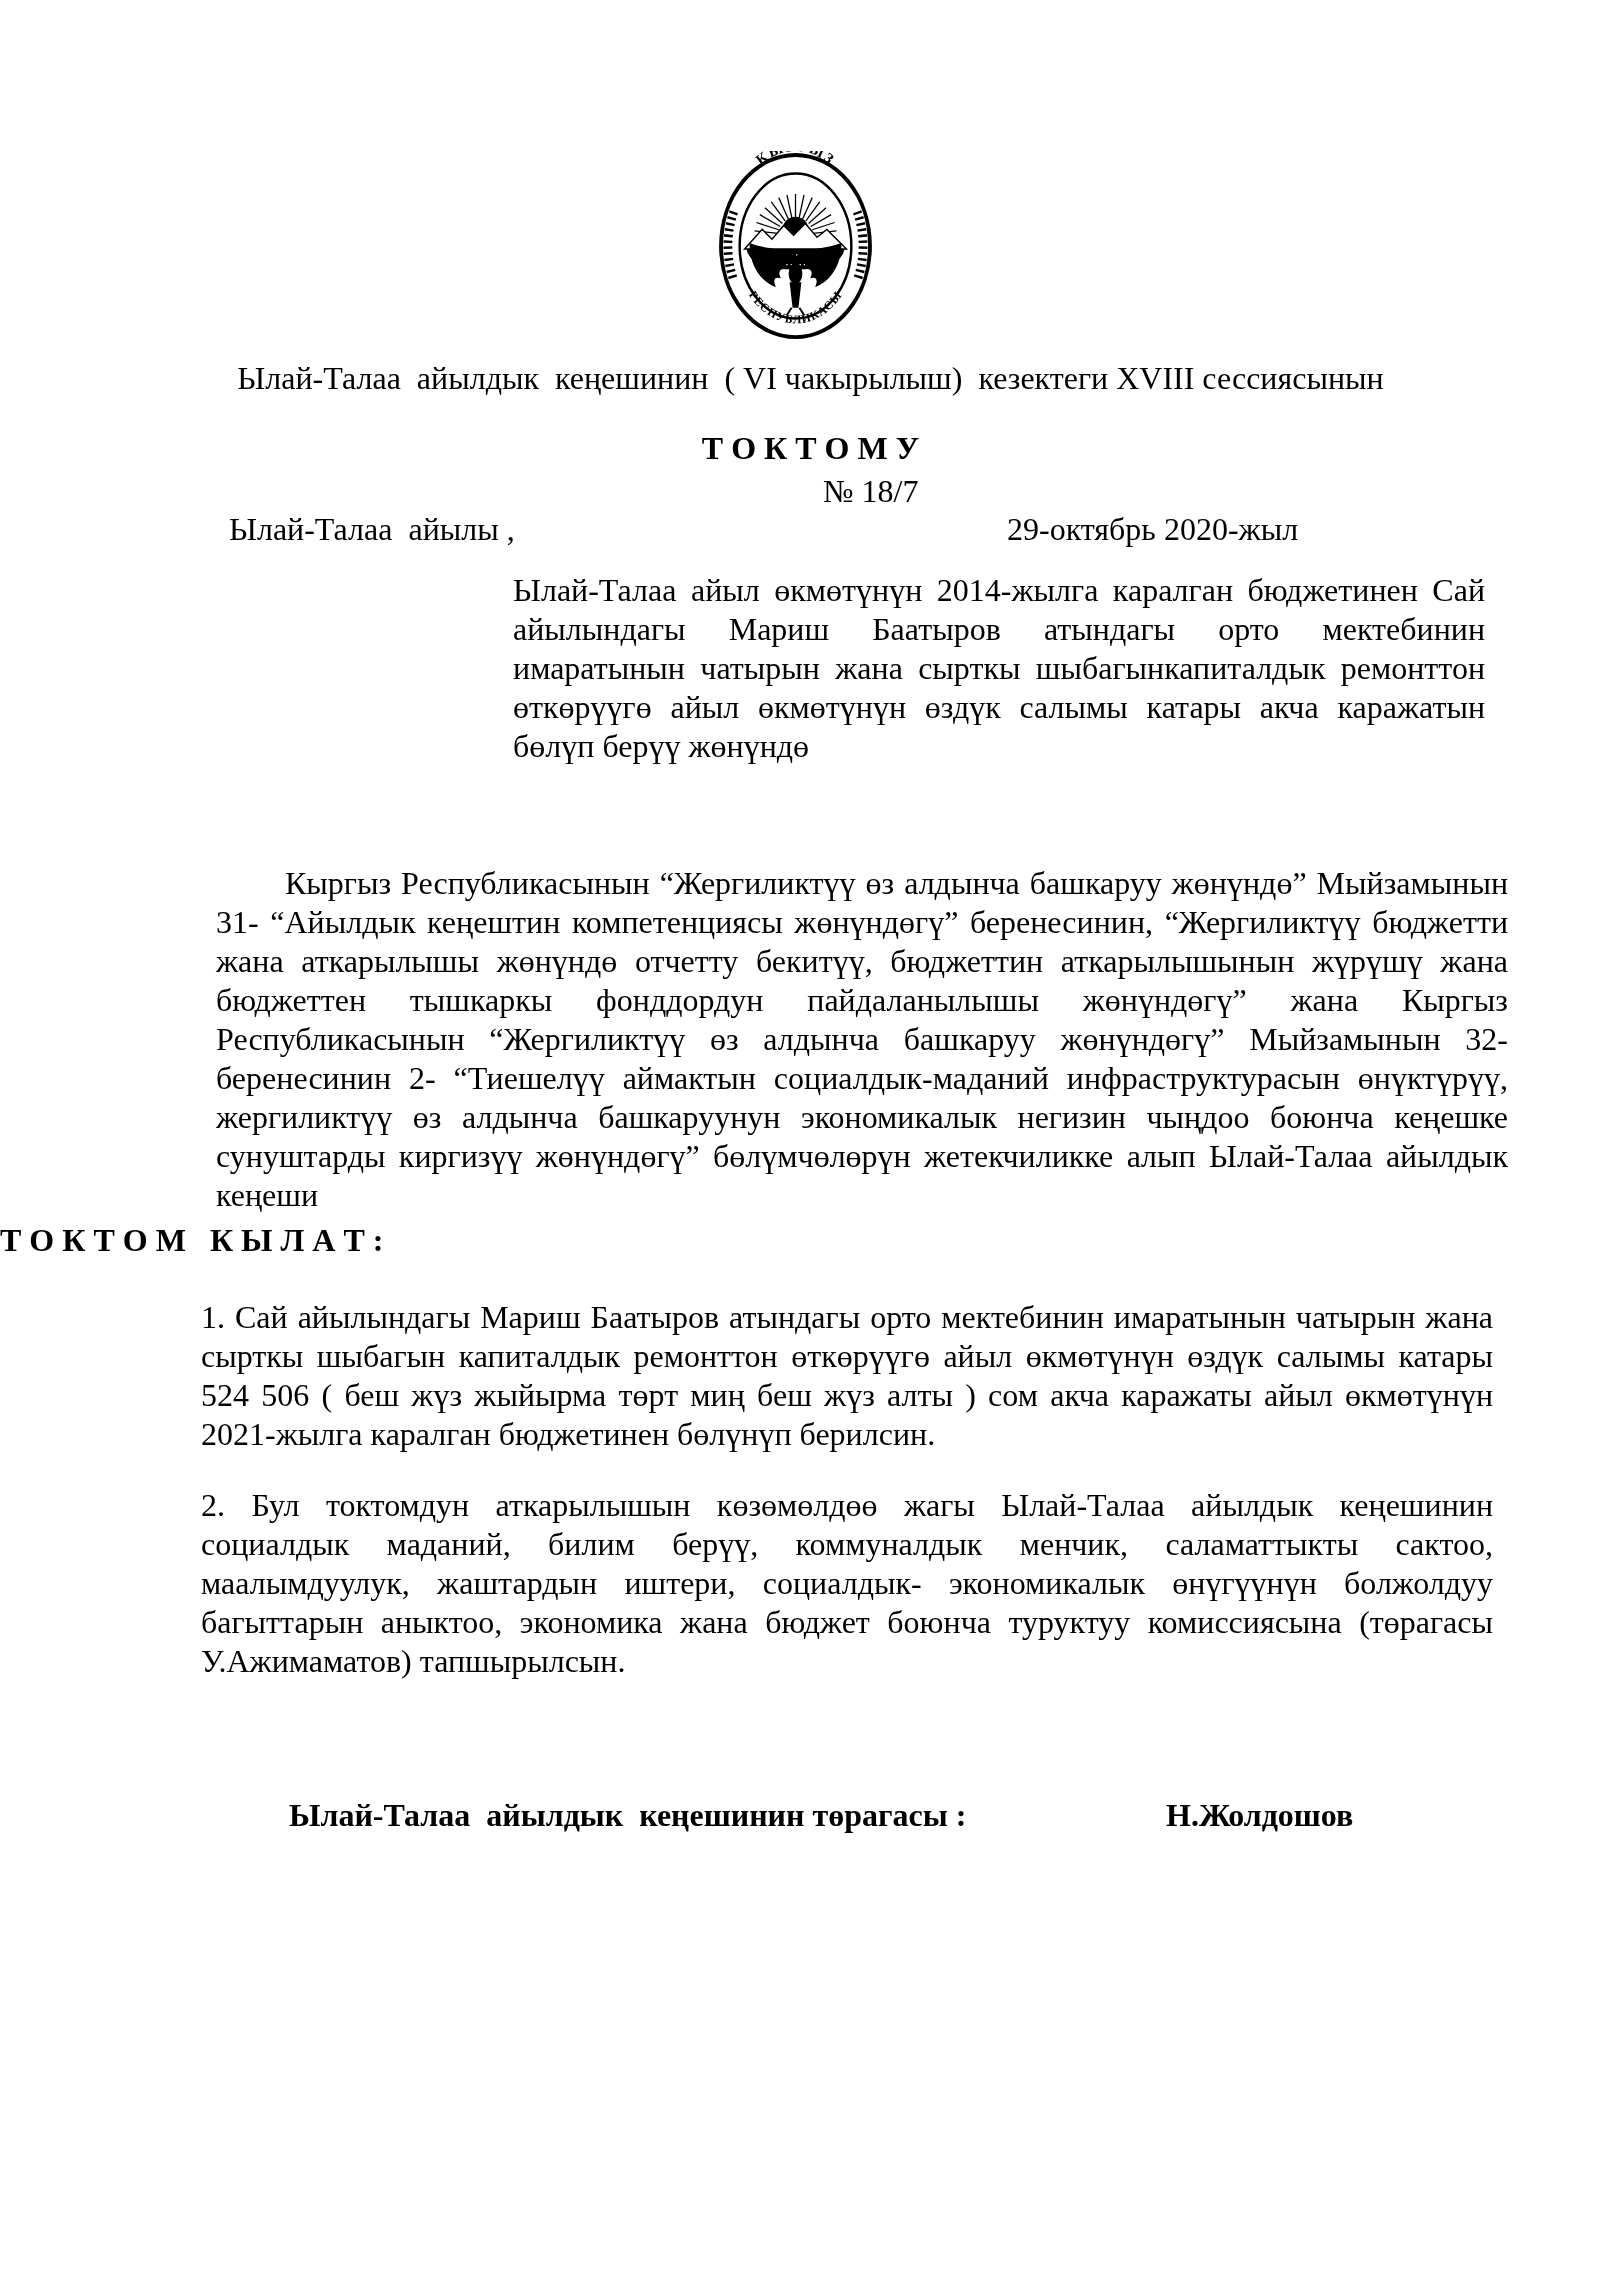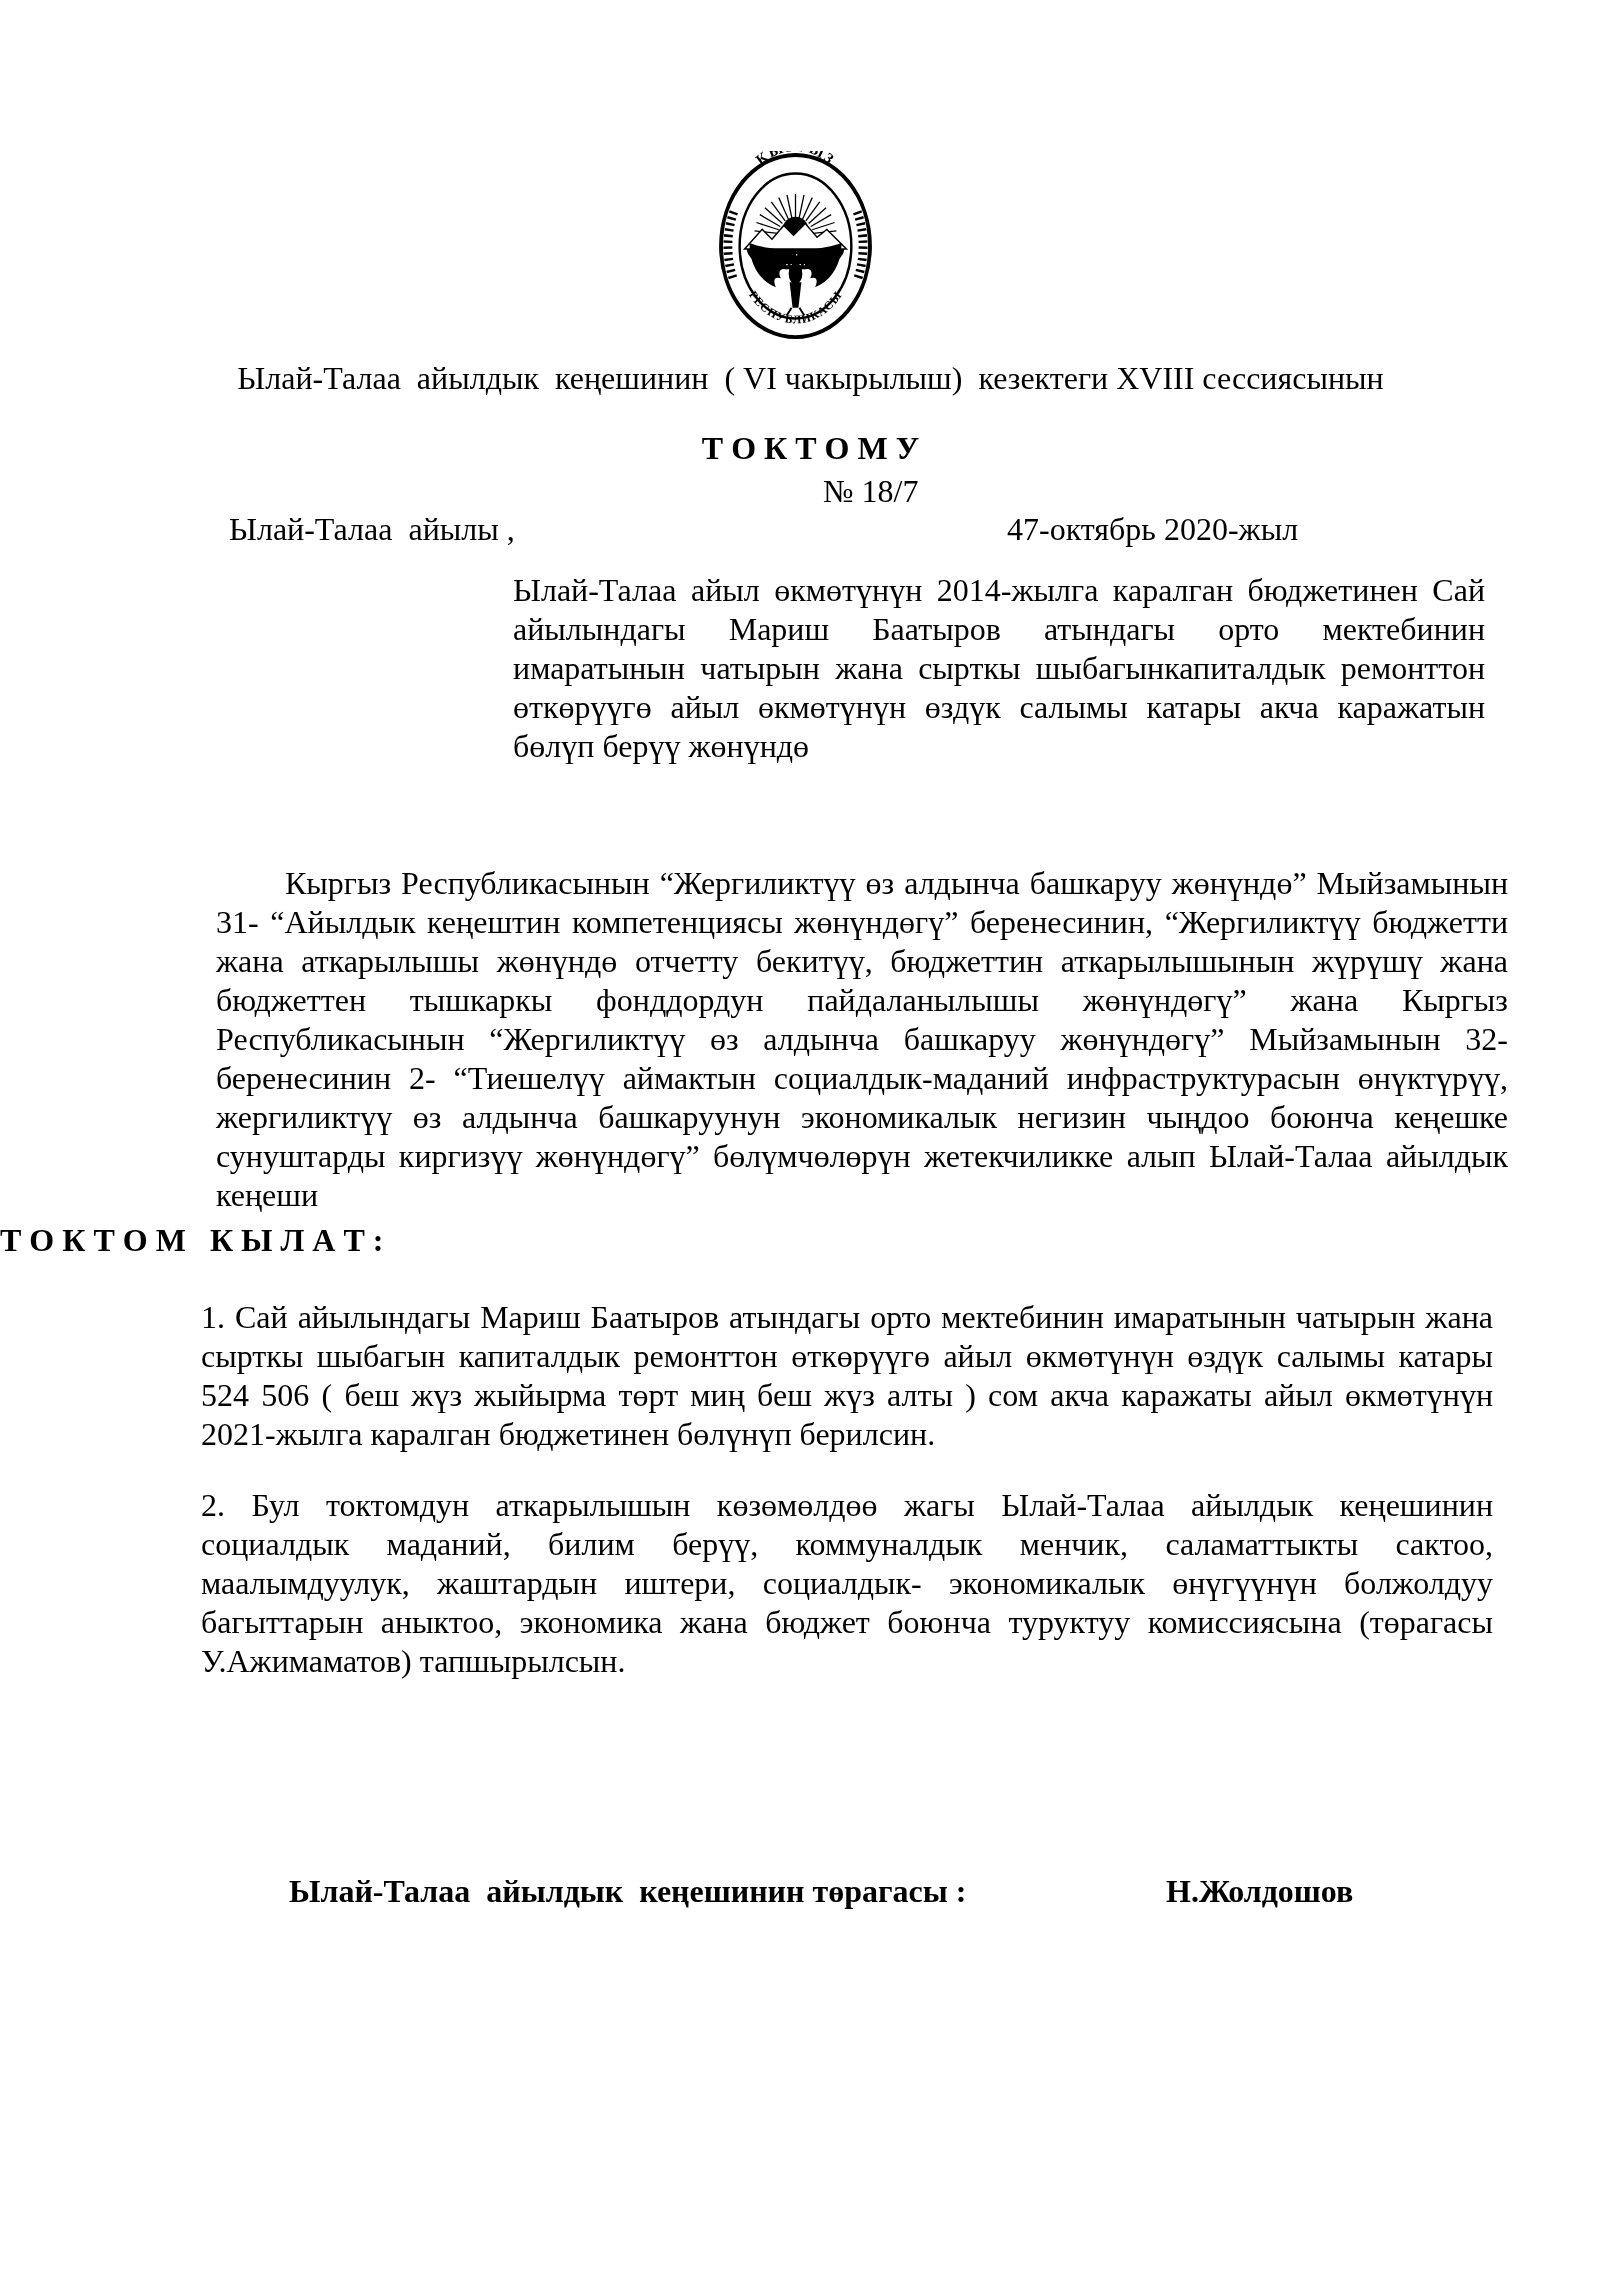--- a/index.html
+++ b/index.html
@@ -44,21 +44,21 @@
   }
   .resolution-heading {
     left: 0; top: 1221px; width: 100%;
     font-weight: bold;
     white-space: pre-wrap;
   }
   .item { margin: 0; text-align: justify; width: 1292px; left: 201px; }
   .item1 { top: 1298px; }
   .item2 { top: 1486px; }
   .bold { font-weight: normal; }
-  .signature-row { left: 0; top: 1872px; width: 100%; height: 43px; font-weight: bold; }
+  .signature-row { left: 0; top: 1796px; width: 100%; height: 43px; font-weight: bold; }
   .sig-label { position: absolute; left: 289px; white-space: pre-wrap; }
   .sig-name  { position: absolute; left: 1166px; }
 </style>
 </head>
 <body>
 
 <div class="page">
 
   <div class="abs emblem">
     <svg width="157" height="192" viewBox="0 0 160 196" xmlns="http://www.w3.org/2000/svg" xmlns:xlink="http://www.w3.org/1999/xlink" style="font-size:33px">
@@ -116,21 +116,21 @@
     </svg>
   </div>
 
   <div class="abs doc-title">Т О К Т О М У</div>
 
   <div class="abs header-line">Ылай-Талаа  айылдык  кеңешинин  ( VI чакырылыш)  кезектеги XVIII сессиясынын</div>
 
   <div class="abs doc-number">№ 18/7</div>
 
   <div class="abs place-line">Ылай-Талаа  айылы ,</div>
-  <div class="abs date-line">47-октябрь 2020-жыл</div>
+  <div class="abs date-line">29-октябрь 2020-жыл</div>
 
   <p class="abs subject">Ылай-Талаа айыл өкмөтүнүн 2014-жылга каралган бюджетинен Сай айылындагы Мариш Баатыров атындагы орто мектебинин имаратынын чатырын жана сырткы шыбагынкапиталдык ремонттон өткөрүүгө айыл өкмөтүнүн өздүк салымы катары акча каражатын бөлүп берүү жөнүндө</p>
 
   <p class="abs preamble">Кыргыз Республикасынын “Жергиликтүү өз алдынча башкаруу жөнүндө” Мыйзамынын 31- “Айылдык кеңештин компетенциясы жөнүндөгү” беренесинин, “Жергиликтүү бюджетти жана аткарылышы жөнүндө отчетту бекитүү, бюджеттин аткарылышынын жүрүшү жана бюджеттен тышкаркы фонддордун пайдаланылышы жөнүндөгү” жана Кыргыз Республикасынын “Жергиликтүү өз алдынча башкаруу жөнүндөгү” Мыйзамынын 32-беренесинин 2- “Тиешелүү аймактын социалдык-маданий инфраструктурасын өнүктүрүү, жергиликтүү өз алдынча башкаруунун экономикалык негизин чыңдоо боюнча кеңешке сунуштарды киргизүү жөнүндөгү” бөлүмчөлөрүн жетекчиликке алып Ылай-Талаа айылдык кеңеши</p>
 
   <div class="abs resolution-heading">Т О К Т О М   К Ы Л А Т :</div>
 
   <p class="abs item item1"><span>1. Сай айылындагы Мариш Баатыров атындагы орто мектебинин имаратынын чатырын жана сырткы шыбагын капиталдык ремонттон өткөрүүгө айыл өкмөтүнүн өздүк салымы катары </span><span class="bold">524 506</span><span> ( беш жүз жыйырма төрт миң беш жүз алты ) сом акча каражаты айыл өкмөтүнүн 2021-жылга каралган бюджетинен бөлүнүп берилсин.</span></p>
 
   <p class="abs item item2">2. Бул токтомдун аткарылышын көзөмөлдөө жагы Ылай-Талаа айылдык кеңешинин социалдык маданий, билим берүү, коммуналдык менчик, саламаттыкты сактоо, маалымдуулук, жаштардын иштери, социалдык- экономикалык өнүгүүнүн болжолдуу багыттарын аныктоо, экономика жана бюджет боюнча туруктуу комиссиясына (төрагасы У.Ажимаматов)   тапшырылсын.</p>

